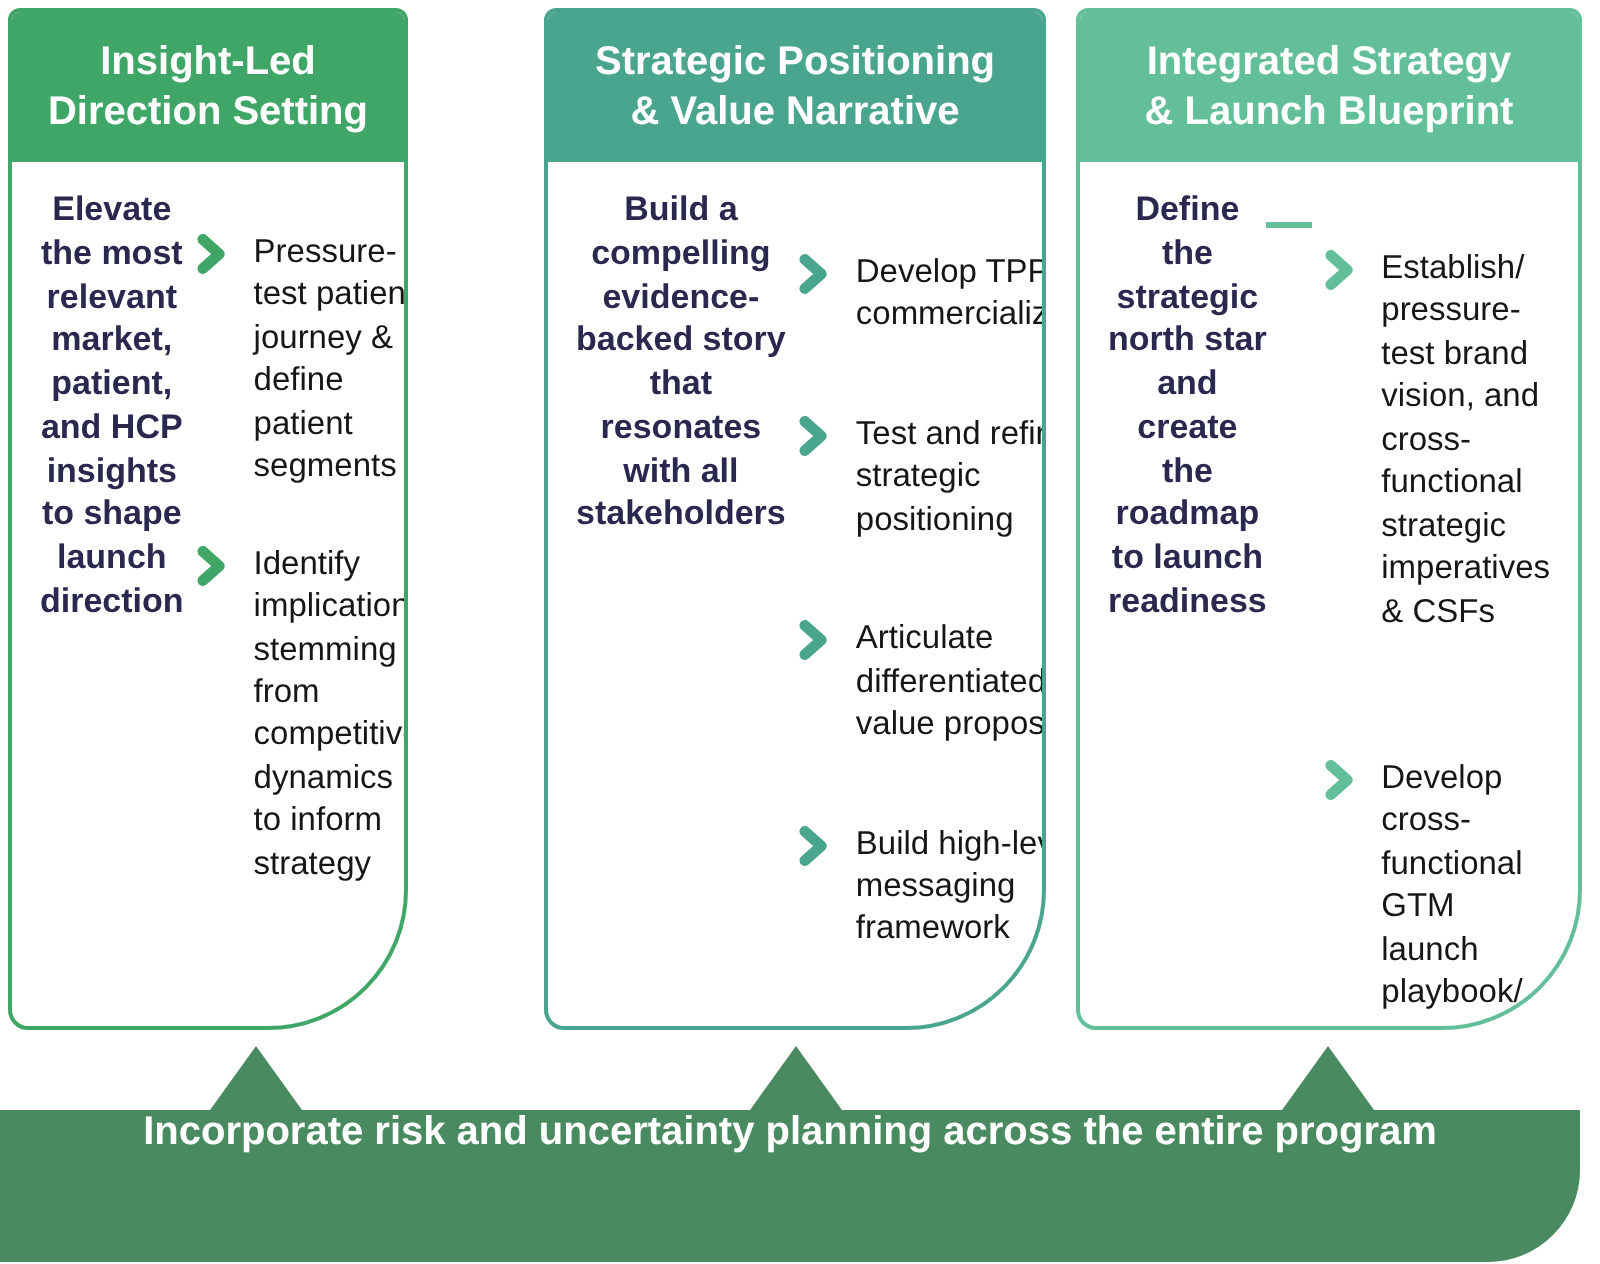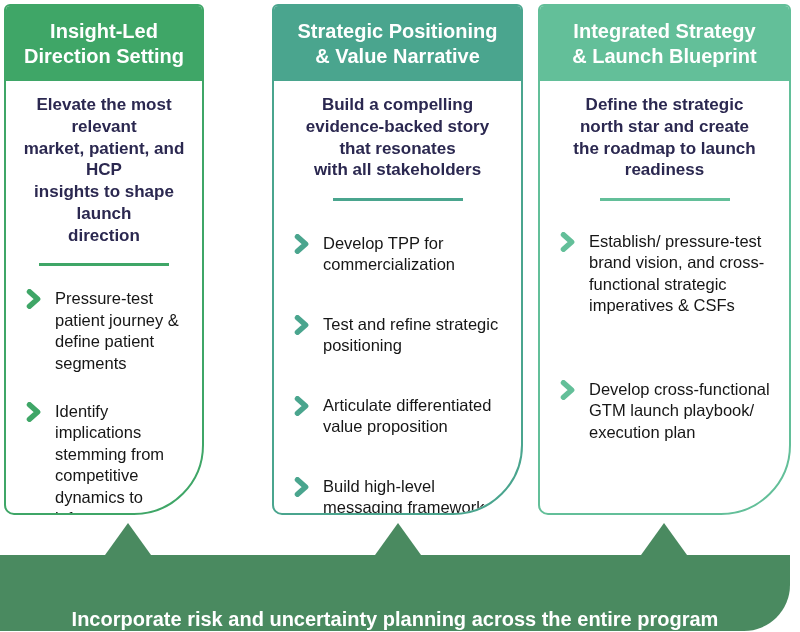--- a/index.html
+++ b/index.html
@@ -45,21 +45,20 @@
     white-space: pre-line;
   }
   .card-1 .card-header { background: #3FA667; }
   .card-2 .card-header { background: #4AA58E; }
   .card-3 .card-header { background: #63BF99; }
 
   .card-body {
     flex: 1;
     padding: 13px 14px 10px 14px;
     display: flex;
-    flex-direction: column;
   }
   .card-intro {
     color: #2B2850;
     font-size: 17px;
     font-weight: 700;
     text-align: center;
     line-height: 1.28;
     white-space: pre-line;
   }
   .divider {
@@ -116,21 +115,21 @@
   .tri-3 { left: 641px; }
 
   
   .banner {
     position: absolute;
     left: 0; top: 555px;
     width: 790px; height: 76px;
     background: #4A8A60;
     border-radius: 0 0 46px 0;
     display: flex;
-    align-items: flex-end;
+    align-items: flex-start;
     justify-content: center;
   }
   .banner-text {
     color: #ffffff;
     font-size: 20px;
     font-weight: 700;
     text-align: center;
   }
 </style>
 </head>

